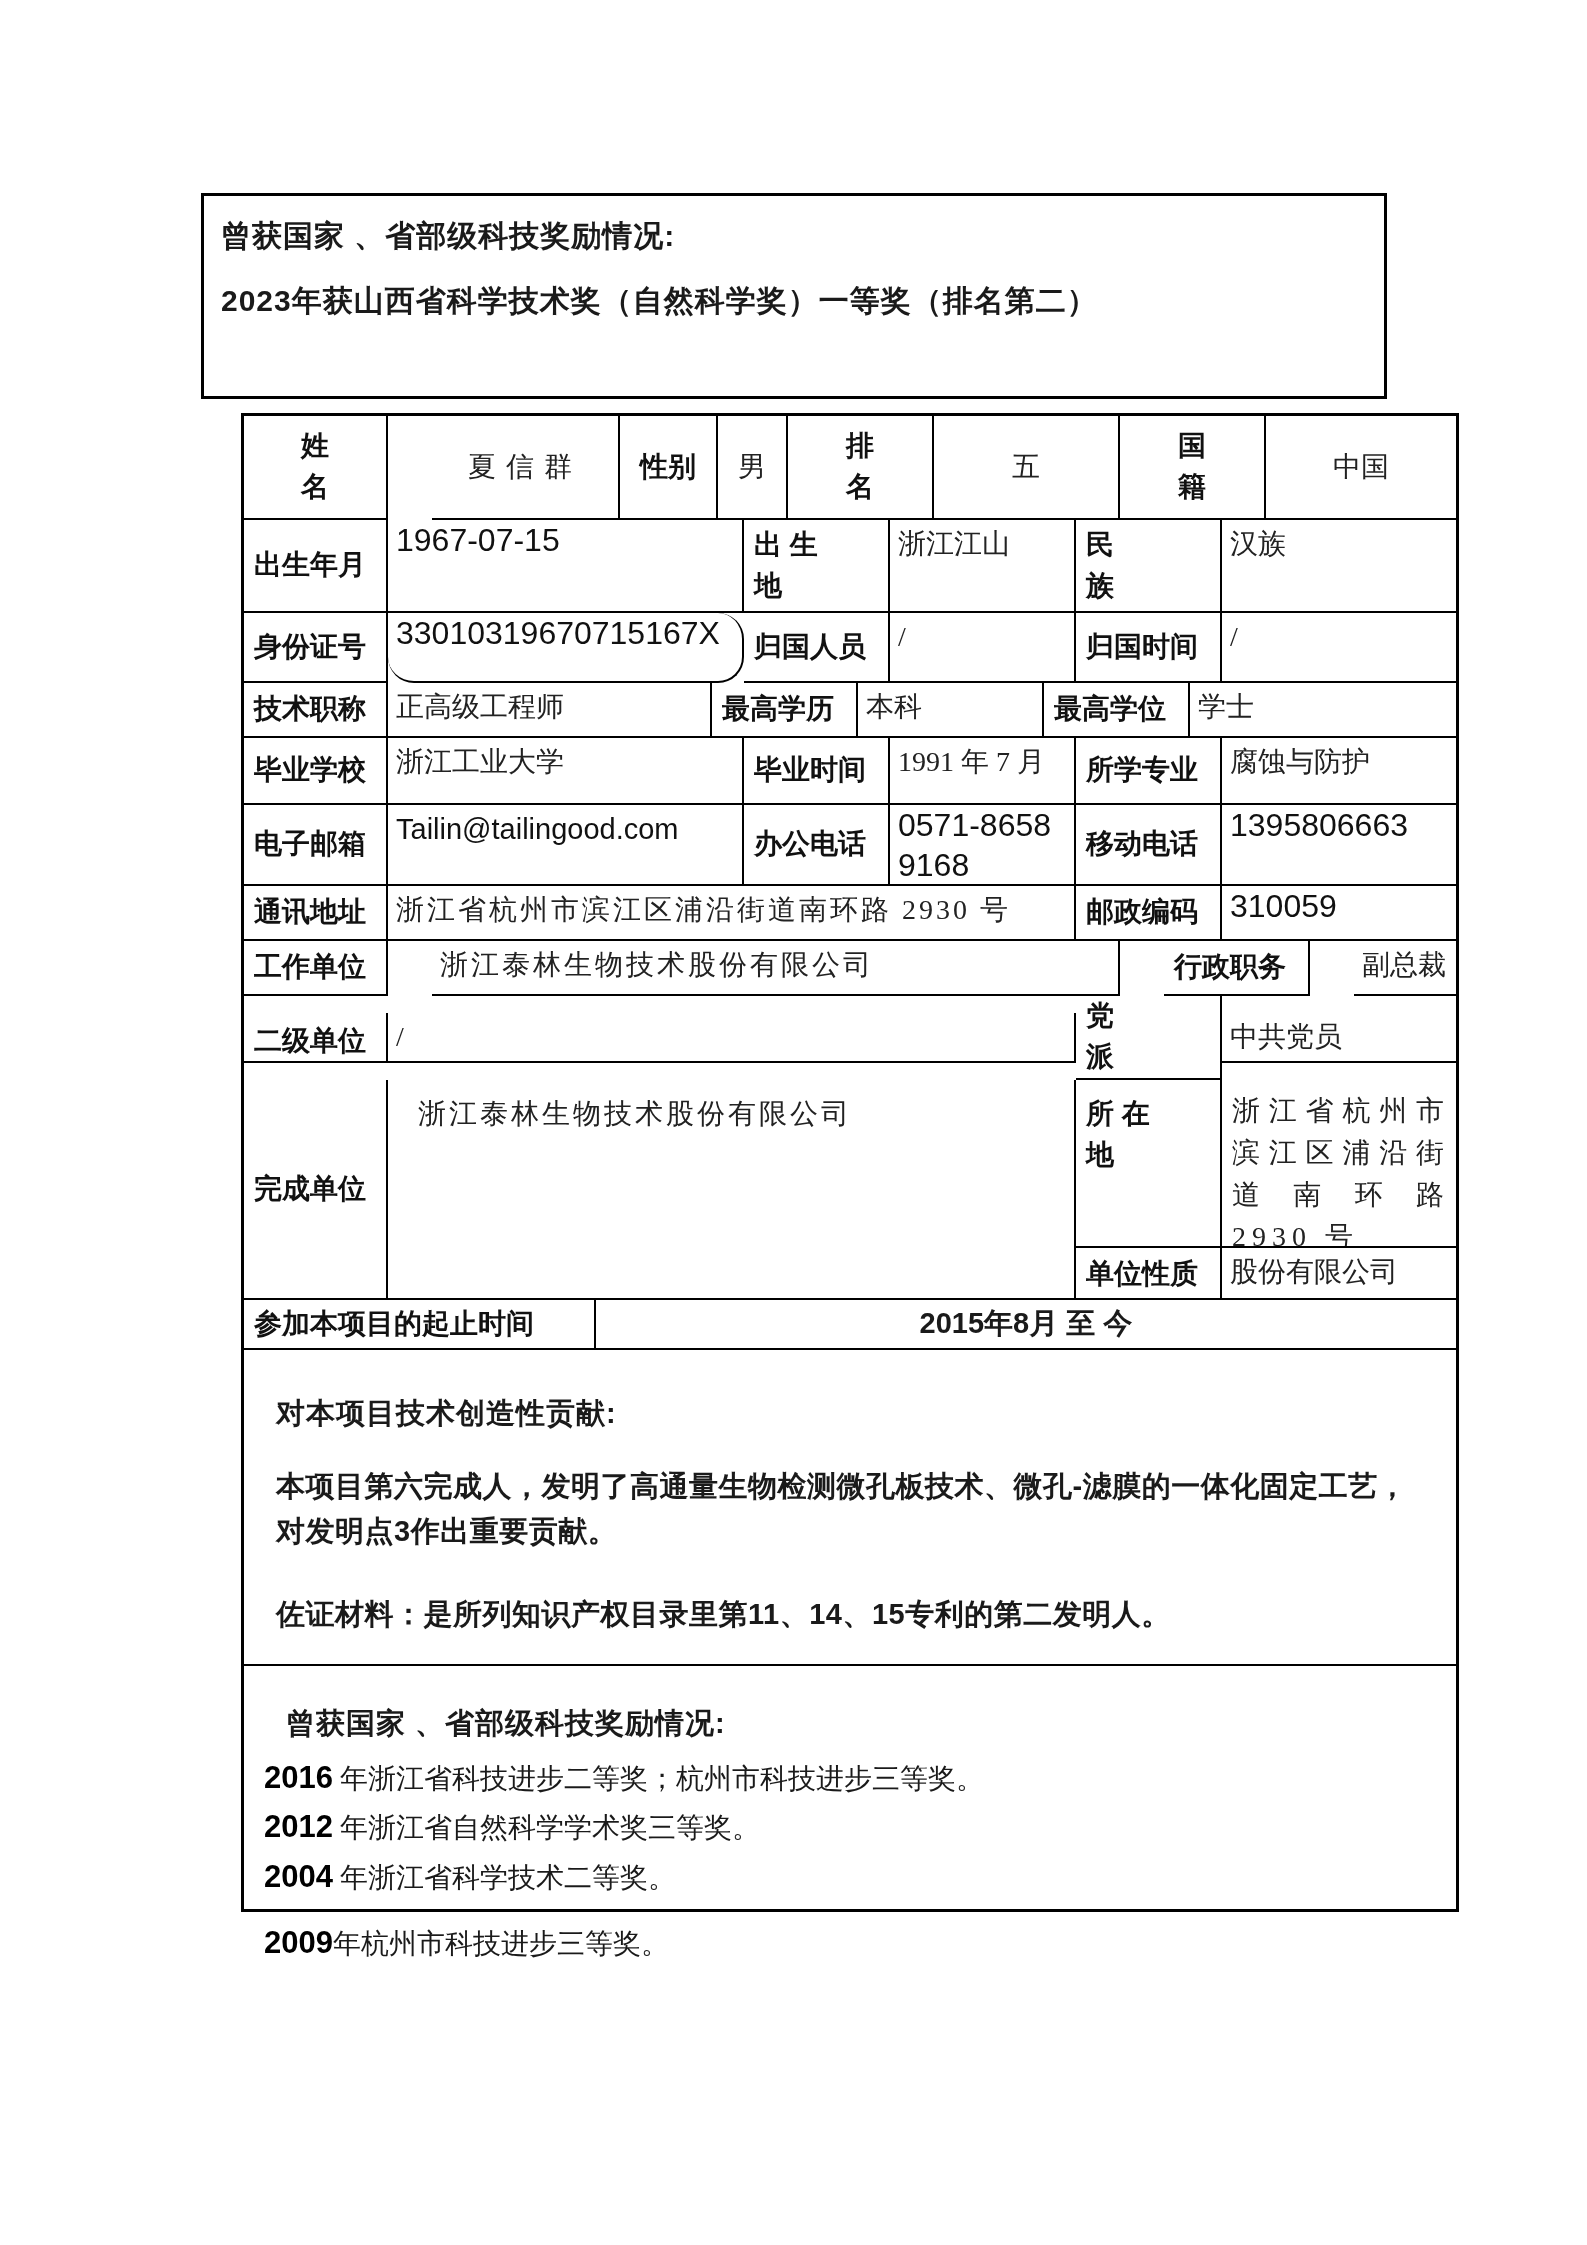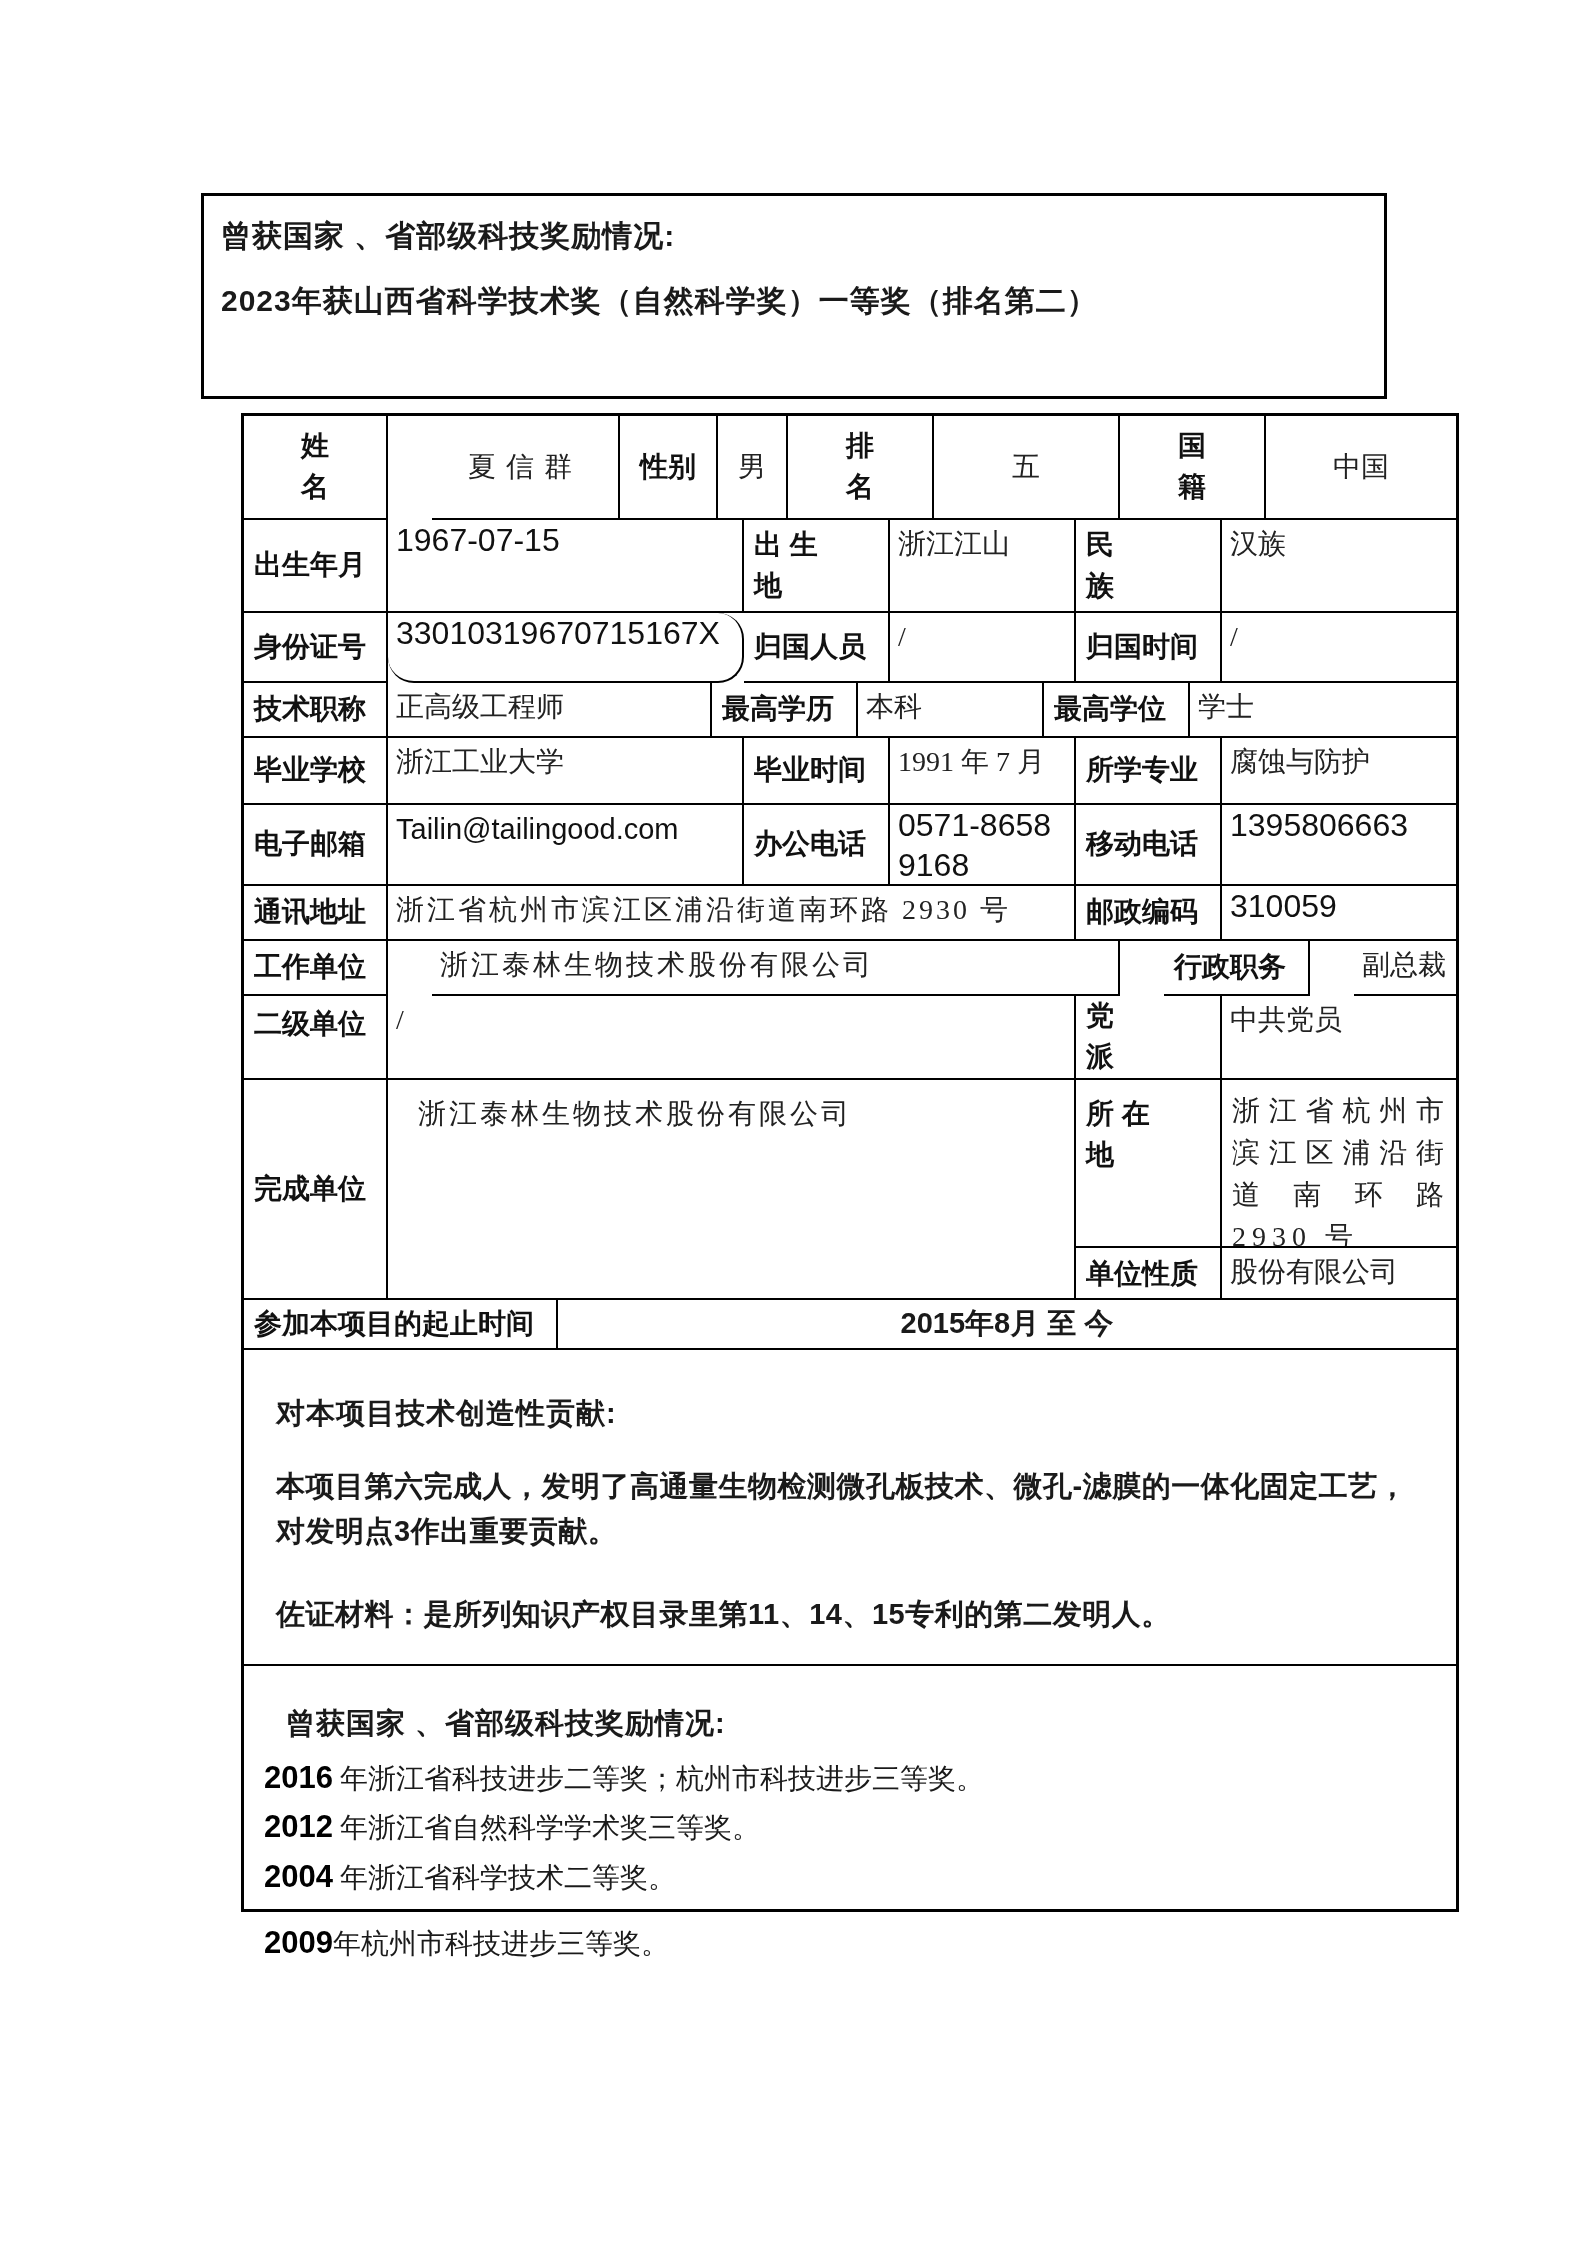--- a/index.html
+++ b/index.html
@@ -135,21 +135,21 @@
     <div class="cell v-num last">310059</div>
   </div>
 
   <div class="row" style="height:55px;gap:44px;">
     <div class="cell lbl" style="width:144px;">工作单位</div>
     <div class="cell v-serif sp3" style="width:688px;">浙江泰林生物技术股份有限公司</div>
     <div class="cell lbl" style="width:146px;">行政职务</div>
     <div class="cell v-serif last">副总裁</div>
   </div>
 
-  <div class="row" style="height:84px;">
+  <div class="row" style="height:84px;align-items:center;">
     <div class="cell lbl" style="width:144px;align-items:flex-start;padding-top:8px;">二级单位</div>
     <div class="cell v-serif" style="width:688px;">/</div>
     <div class="cell lbl" style="width:146px;">党
 派</div>
     <div class="cell v-serif last">中共党员</div>
   </div>
 
   <div class="row" style="height:220px;">
     <div class="cell lbl gong-label" style="width:144px;">完成单位</div>
     <div class="cell v-serif sp3 fillco" style="width:688px;">浙江泰林生物技术股份有限公司</div>
@@ -160,21 +160,21 @@
         <div class="cell v-serif addr-just last">浙江省杭州市滨江区浦沿街道南环路 2930 号</div>
       </div>
       <div class="row" style="height:52px;">
         <div class="cell lbl nobb" style="width:146px;">单位性质</div>
         <div class="cell v-serif last nobb">股份有限公司</div>
       </div>
     </div>
   </div>
 
   <div class="row" style="height:50px;">
-    <div class="cell lbl" style="width:314px;">参加本项目的起止时间</div>
+    <div class="cell lbl" style="width:352px;">参加本项目的起止时间</div>
     <div class="cell last" style="display:flex;align-items:center;justify-content:center;font-weight:600;font-size:29px;">2015年8月 至 今</div>
   </div>
 
   <div class="row" style="height:316px;">
     <div class="cell last block">
       <div class="contrib-title">对本项目技术创造性贡献:</div>
       <div class="contrib-p1">本项目第六完成人，发明了高通量生物检测微孔板技术、微孔-滤膜的一体化固定工艺，对发明点3作出重要贡献。</div>
       <div class="contrib-p2">佐证材料：是所列知识产权目录里第11、14、15专利的第二发明人。</div>
     </div>
   </div>

